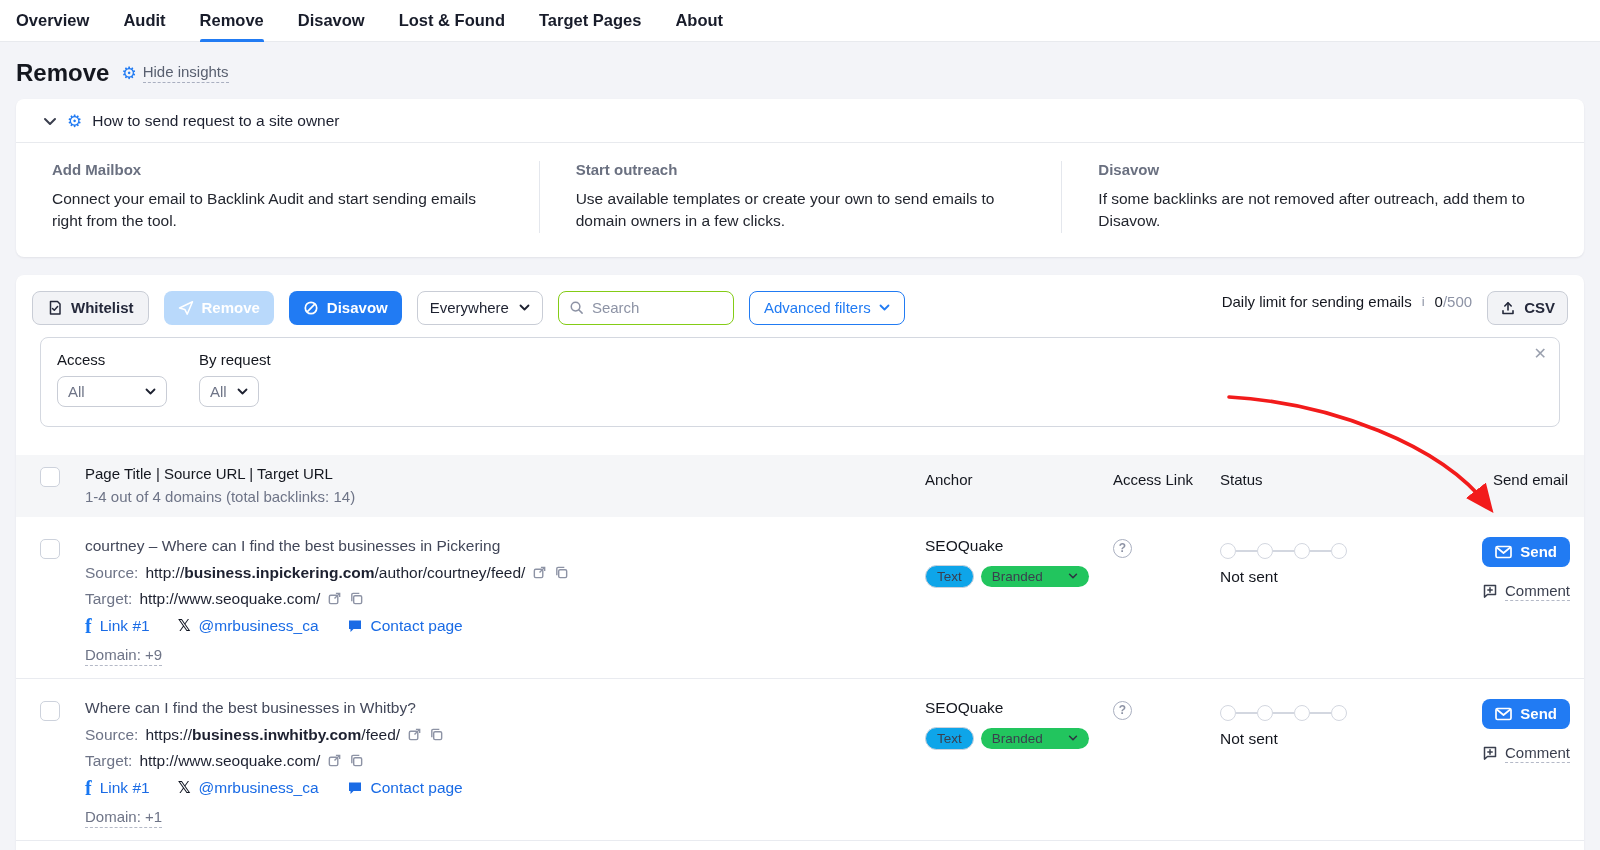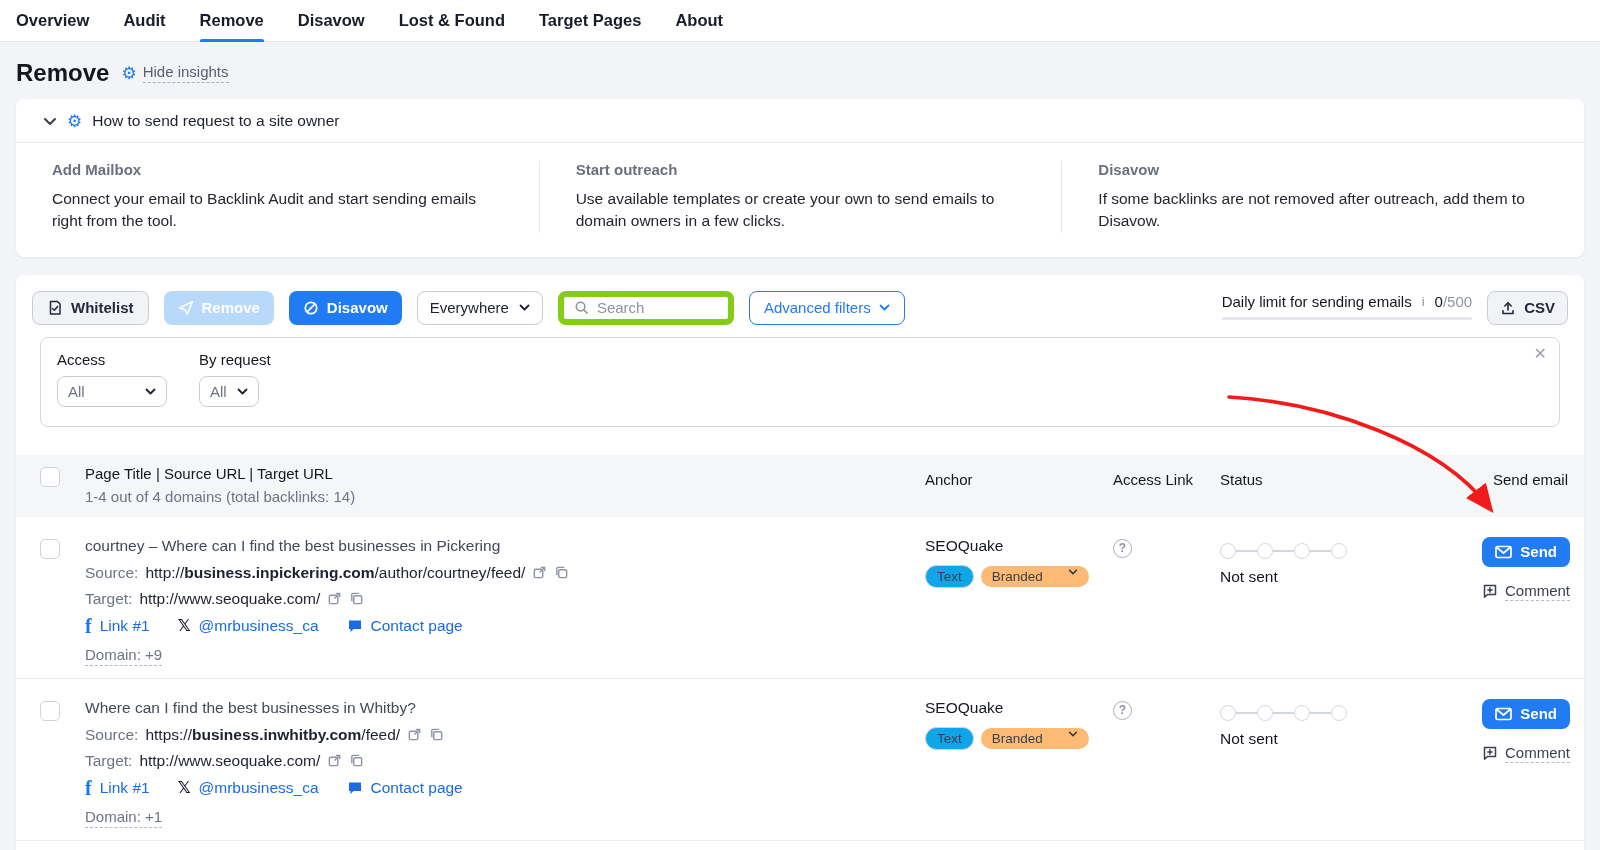--- a/index.html
+++ b/index.html
@@ -37,27 +37,27 @@
   .main-card { min-height:585px; padding-bottom:20px; }
   .toolbar { display:flex; align-items:flex-start; gap:15px; padding:16px 16px 0; }
   .btn { height:34px; display:inline-flex; align-items:center; gap:8px; border-radius:8px;
     padding:0 14px; font-size:15px; cursor:pointer; white-space:nowrap; }
   .btn-gray { background:#f2f3f6; border:1px solid #c9cdd6; color:#24283a; font-weight:600; }
   .btn-disabled { background:#b9d9fb; color:#fff; font-weight:700; border:none; }
   .btn-primary { background:#217bf3; color:#fff; font-weight:700; border:none; }
   .select { height:34px; background:#fff; border:1px solid #c9cdd6; border-radius:8px;
     display:inline-flex; align-items:center; gap:10px; padding:0 12px; font-size:15px;
     color:#1d2130; cursor:pointer;justify-content:center; }
-  .search-box { height:34px; width:176px; background:#fff; border:6px solid #84cc16;
+  .search-box { height:34px; width:176px; background:#fff; border:1px solid #84cc16;
     border-radius:8px; display:flex; align-items:center; gap:8px; padding:0 10px; }
   .search-box input { border:none; outline:none; font-size:15px; width:120px;
     font-family:inherit; color:#1d2130; background:transparent; }
   .search-box input::placeholder { color:#8d93a5; }
   .btn-outline-blue { background:#fff; border:1px solid #217bf3; color:#217bf3; font-weight:400; }
-  .daily-limit { margin-left:auto; display:flex; flex-direction:column; margin-top:2px; }
+  .daily-limit { margin-left:auto; display:flex; flex-direction:row; margin-top:2px; }
   .daily-limit .dl-row { display:flex; align-items:center; gap:8px; font-size:15px; }
   .dl-label { color:#14171f; }
   .dl-info { color:#8d93a5; font-size:13px; padding:0 2px; }
   .dl-val { color:#14171f; }
   .dl-max { color:#8d93a5; }
   .dl-bar { height:3px; background:#e4e7ed; border-radius:2px; margin-top:7px; }
   
   .filter-panel { margin:12px 24px 0; border:1px solid #d4d8e0; border-radius:8px;
     padding:13px 16px 16px; position:relative; height:90px; }
   .filter-groups { display:flex; gap:32px; }
@@ -90,21 +90,21 @@
   .link-blue { color:#1a6be5; font-size:15.5px; }
   .fb-glyph { font-family:"Liberation Serif",serif; font-weight:700; font-size:20px;
     color:#1877f2; line-height:1; }
   .x-glyph { font-weight:800; font-size:16px; color:#0e1320; line-height:1; }
   .domain-more { display:inline-block; color:#6e7487; font-size:15px;
     border-bottom:1px dashed #b4b9c7; padding-bottom:2px; cursor:pointer; }
   .anchor-name { color:#14171f; font-size:15.5px; margin-bottom:10px; }
   .pills { display:flex; gap:7px; align-items:center; }
   .pill { font-size:13.5px; border-radius:999px; padding:3px 11px; color:#3a3f4e; }
   .pill-outline { background:#0ea5e9; border:1px solid #cdd2dc; }
-  .pill-drop { background:#fdba74; display:inline-flex; align-items:flex-start; gap:25px; cursor:pointer; }
+  .pill-drop { background:#22c55e; display:inline-flex; align-items:center; gap:25px; cursor:pointer; }
   .qmark { width:19px; height:19px; border:1.5px solid #a9afc0; border-radius:50%;
     color:#8d93a5; font-size:12px; font-weight:700; display:flex; align-items:center;
     justify-content:center; margin-top:2px; cursor:pointer; }
   .status-cell { padding-top:6px; }
   .dots { display:flex; align-items:center; }
   .dot { width:16px; height:16px; border:1.5px solid #d3d7e0; border-radius:50%; background:#fff; }
   .conn { width:21px; height:2px; background:#d3d7e0; }
   .status-text { margin-top:9px; font-size:15.5px; color:#14171f; }
   .send-cell { display:flex; flex-direction:column; align-items:flex-end; padding-right:4px; }
   .send-btn { height:30px; padding:0 13px; border-radius:8px; background:#217bf3; border:none;

